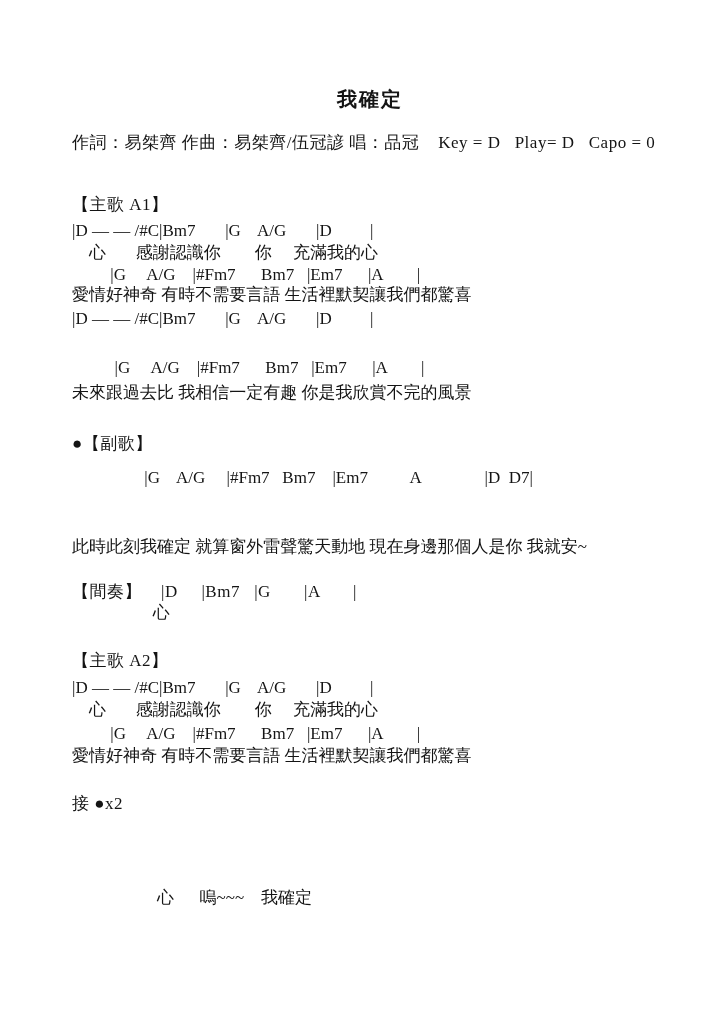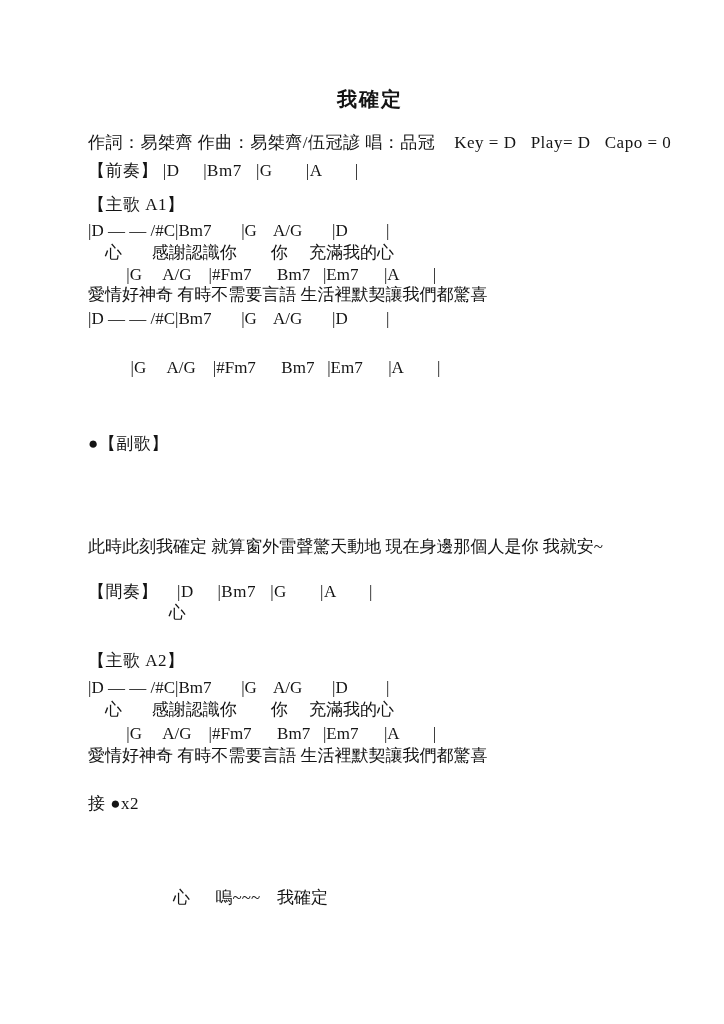--- a/index.html
+++ b/index.html
@@ -23,47 +23,48 @@
     width: 724px;
     text-align: center;
     font-size: 20px;
     font-weight: 700;
     letter-spacing: 2px;
     white-space: pre;
     padding-left: 8px;
   }
   .line {
     position: absolute;
-    left: 88px;
+    left: 72px;
     white-space: pre;
     font-size: 17px;
     line-height: 22px;
   }
   .credits { letter-spacing: 0.5px; }
   .label { letter-spacing: 0.5px; }
 </style>
 </head>
 <body>
 
 <div class="page">
 
   <div class="title">我確定</div>
 
   <div class="line credits" style="top:132px">作詞：易桀齊 作曲：易桀齊/伍冠諺 唱：品冠    Key = D   Play= D   Capo = 0</div>
-  <div class="line label" style="top:160px">【前奏】 |D     |Bm7   |G       |A       |</div>
 
   <div class="line label" style="top:194px">【主歌 A1】</div>
   <div class="line chord" style="top:220px">|D — — /#C|Bm7       |G    A/G       |D         |</div>
   <div class="line lyric" style="top:242px">    心       感謝認識你        你     充滿我的心</div>
   <div class="line chord" style="top:264px">         |G     A/G    |#Fm7      Bm7   |Em7      |A        |</div>
   <div class="line lyric" style="top:284px">愛情好神奇 有時不需要言語 生活裡默契讓我們都驚喜</div>
   <div class="line chord" style="top:308px">|D — — /#C|Bm7       |G    A/G       |D         |</div>
   <div class="line chord" style="top:357px">          |G     A/G    |#Fm7      Bm7   |Em7      |A        |</div>
+  <div class="line lyric" style="top:382px">未來跟過去比 我相信一定有趣 你是我欣賞不完的風景</div>
 
   <div class="line label" style="top:433px">●【副歌】</div>
+  <div class="line chord" style="top:467px">                 |G    A/G     |#Fm7   Bm7    |Em7          A               |D  D7|</div>
   <div class="line lyric" style="top:536px">此時此刻我確定 就算窗外雷聲驚天動地 現在身邊那個人是你 我就安~</div>
 
   <div class="line label" style="top:581px">【間奏】    |D     |Bm7   |G       |A       |</div>
   <div class="line lyric" style="top:602px">                   心</div>
 
   <div class="line label" style="top:650px">【主歌 A2】</div>
   <div class="line chord" style="top:677px">|D — — /#C|Bm7       |G    A/G       |D         |</div>
   <div class="line lyric" style="top:699px">    心       感謝認識你        你     充滿我的心</div>
   <div class="line chord" style="top:723px">         |G     A/G    |#Fm7      Bm7   |Em7      |A        |</div>
   <div class="line lyric" style="top:745px">愛情好神奇 有時不需要言語 生活裡默契讓我們都驚喜</div>

